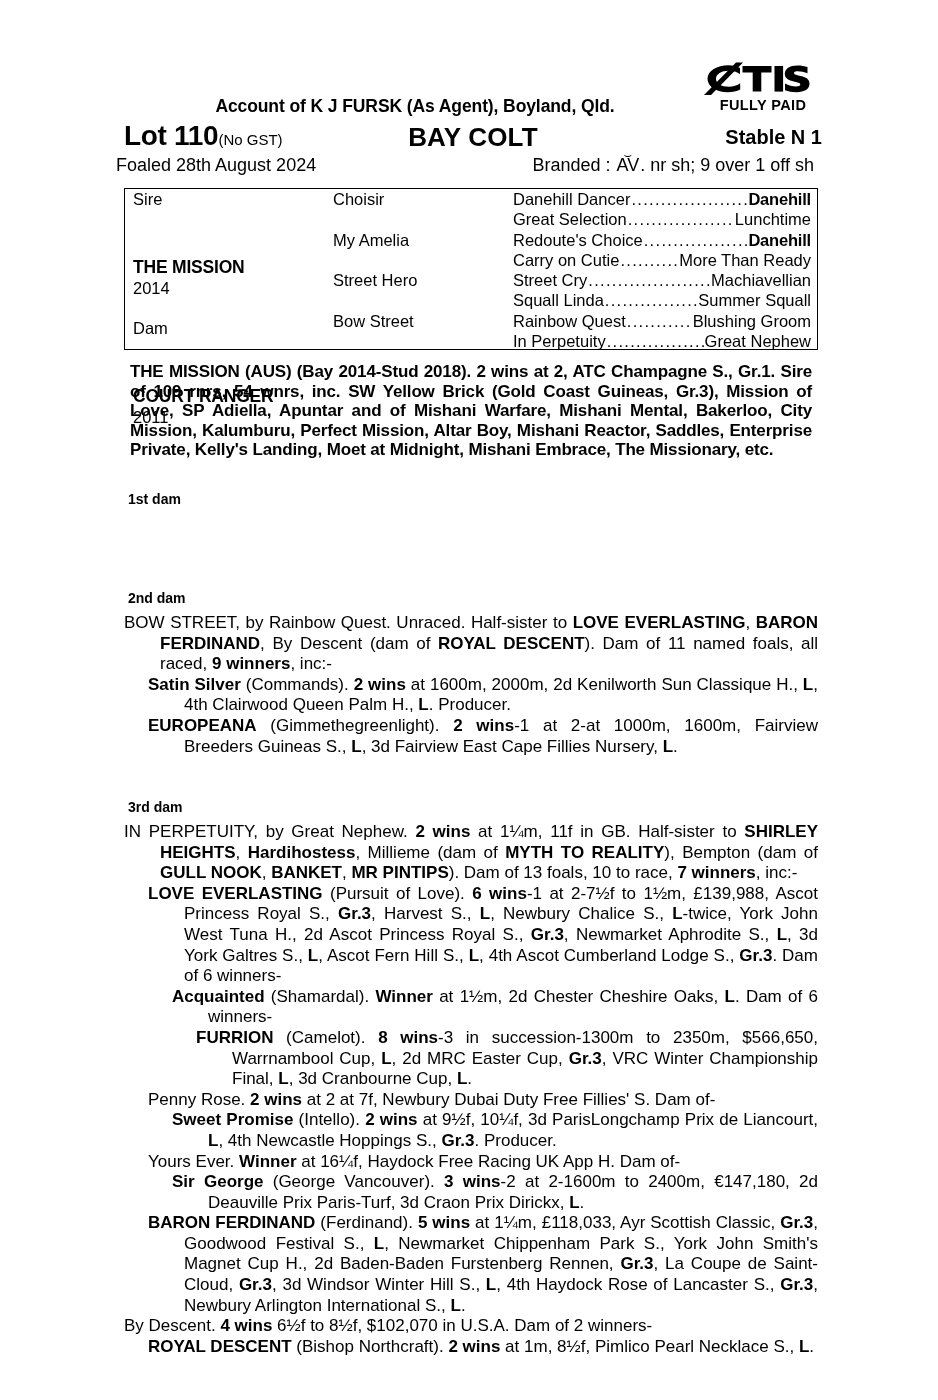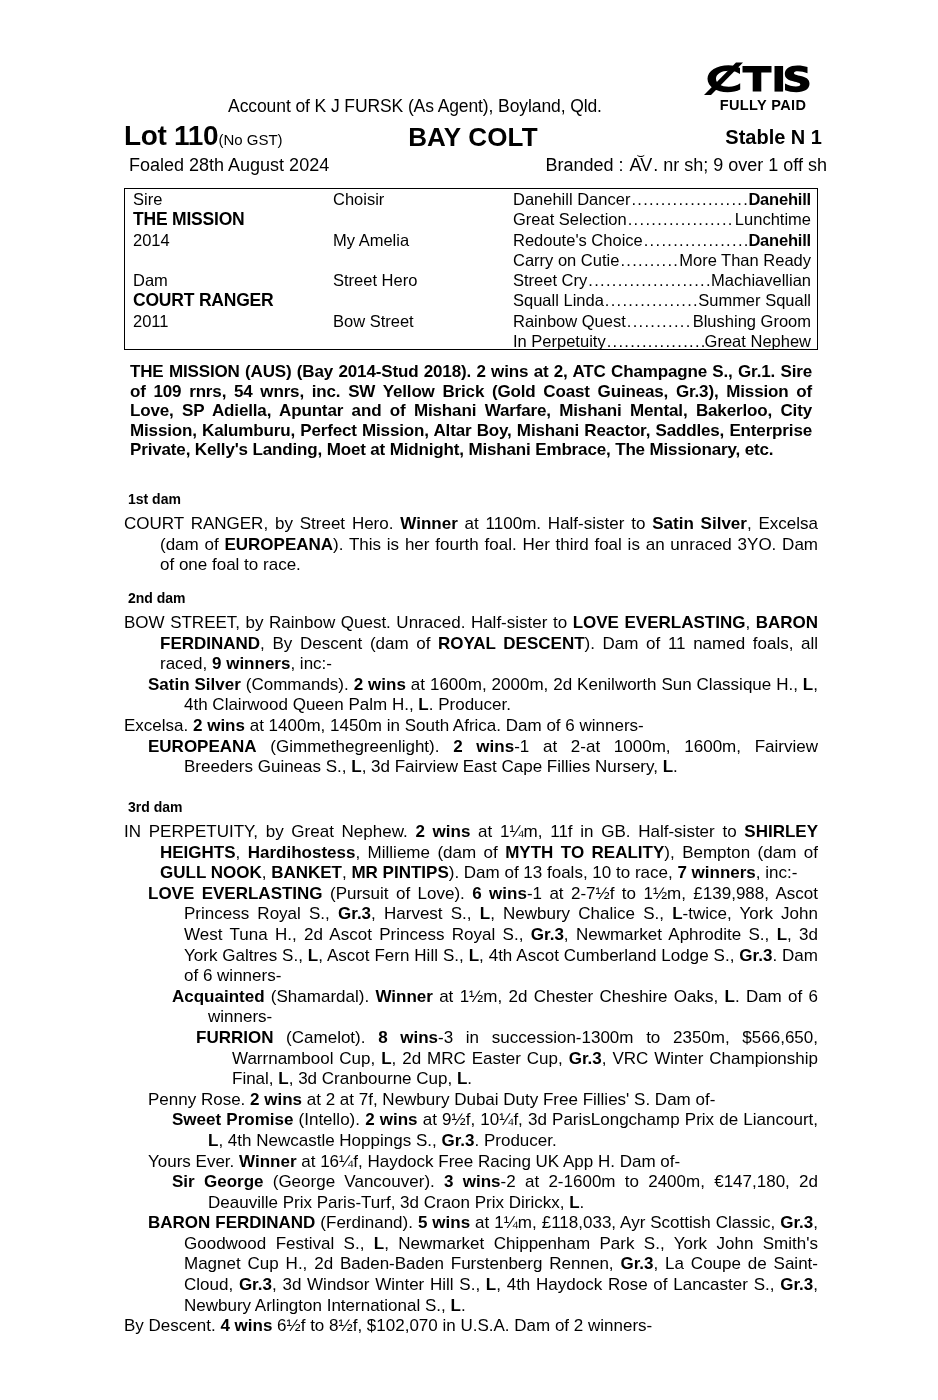--- a/index.html
+++ b/index.html
@@ -42,21 +42,21 @@
     letter-spacing: 0.4px;
     margin-top: 1px;
   }
 
   .acct-line {
     position: absolute;
     left: 0; top: 96px;
     width: 830px;
     text-align: center;
     font-size: 17.5px;
-    font-weight: normal;
+    font-weight: bold;
     letter-spacing: -0.1px;
   }
 
   .title-row {
     position: absolute;
     left: 124px; top: 120px;
     width: 698px;
     height: 36px;
     text-decoration: underline;
   }
@@ -83,21 +83,21 @@
   }
   .stable {
     position: absolute;
     right: 0; top: 6px;
     font-size: 20px;
     font-weight: bold;
   }
 
   .subtitle-row {
     position: absolute;
-    left: 129px; top: 155px;
+    left: 116px; top: 155px;
     width: 698px;
     height: 26px;
     font-size: 18px;
   }
   .foaled { position: absolute; left: 0; top: 0; }
   .branded {
     position: absolute;
     right: 0; top: 0;
     white-space: nowrap;
   }
@@ -131,21 +131,21 @@
     position: relative;
     width: 100%;
     height: 100%;
   }
   .ped-col-a { position: absolute; left: 8px; top: 0; width: 200px; }
   .ped-col-b { position: absolute; left: 208px; top: 0; width: 180px; }
   .ped-col-c { position: absolute; left: 388px; top: 0; right: 6px; }
 
   .ped-line { height: 20.3px; line-height: 20.3px; white-space: nowrap; }
   .ped-line.sp { visibility: hidden; }
-  .ped-bold { font-weight: bold; font-size: 17.5px; letter-spacing: -0.2px; }
+  .ped-bold { font-weight: bold; font-size: 17.5px; letter-spacing: -0.2px; margin-top: 48px; }
 
   .leader-row {
     display: flex;
     align-items: baseline;
     height: 20.3px;
     line-height: 20.3px;
     overflow: hidden;
   }
   .leader-row .lname { white-space: nowrap; flex: 0 0 auto; }
   .leader-row .dots {
@@ -302,42 +302,41 @@
           </div>
         </div>
 
     </div>
   </div>
 
   <div class="sire-summary">THE MISSION (AUS) (Bay 2014-Stud 2018). 2 wins at 2, ATC Champagne S., Gr.1. Sire of 109 rnrs, 54 wnrs, inc. SW Yellow Brick (Gold Coast Guineas, Gr.3), Mission of Love, SP Adiella, Apuntar and of Mishani Warfare, Mishani Mental, Bakerloo, City Mission, Kalumburu, Perfect Mission, Altar Boy, Mishani Reactor, Saddles, Enterprise Private, Kelly's Landing, Moet at Midnight, Mishani Embrace, The Missionary, etc.</div>
 
   <div class="sec" id="sec-1st">
     <div class="dam-head">1st dam</div>
-    <div class="p h1" id="first-dam-body">COURT RANGER, by Street Hero. <b>Winner</b> at 1100m. Half-sister to <b>Satin Silver</b>, Excelsa (dam of <b>EUROPEANA</b>). This is her fourth foal. Her third foal is an unraced 3YO. Dam of one foal to race.</div>
   </div>
 
   <div class="sec" id="sec-2nd">
     <div class="dam-head">2nd dam</div>
     <div class="p h1" id="second-dam-body">BOW STREET, by Rainbow Quest. Unraced. Half-sister to <b>LOVE EVERLASTING</b>, <b>BARON FERDINAND</b>, By Descent (dam of <b>ROYAL DESCENT</b>). Dam of 11 named foals, all raced, <b>9 winners</b>, inc:-</div>
     <div id="second-dam-entries">
         <div class="p i1 hang" style="padding-left: 60px; text-indent: -36px;"><b>Satin Silver</b> (Commands). <b>2 wins</b> at 1600m, 2000m, 2d Kenilworth Sun Classique H., <b>L</b>, 4th Clairwood Queen Palm H., <b>L</b>. Producer.</div>
-        <div class="p  hang" style="padding-left: 36px; text-indent: -36px;">Excelsa. <b>2 wins</b> at 1400m, 1450m in South Africa. Dam of 6 winners-</div>
         <div class="p i1 hang" style="padding-left: 60px; text-indent: -36px;"><b>EUROPEANA</b> (Gimmethegreenlight). <b>2 wins</b>-1 at 2-at 1000m, 1600m, Fairview Breeders Guineas S., <b>L</b>, 3d Fairview East Cape Fillies Nursery, <b>L</b>.</div>
       </div>
   </div>
 
   <div class="sec" id="sec-3rd">
     <div class="dam-head">3rd dam</div>
     <div class="p h1" id="third-dam-body">IN PERPETUITY, by Great Nephew. <b>2 wins</b> at 1¼m, 11f in GB. Half-sister to <b>SHIRLEY HEIGHTS</b>, <b>Hardihostess</b>, Millieme (dam of <b>MYTH TO REALITY</b>), Bempton (dam of <b>GULL NOOK</b>, <b>BANKET</b>, <b>MR PINTIPS</b>). Dam of 13 foals, 10 to race, <b>7 winners</b>, inc:-</div>
     <div id="third-dam-entries">
         <div class="p i1 hang" style="padding-left: 60px; text-indent: -36px;"><b>LOVE EVERLASTING</b> (Pursuit of Love). <b>6 wins</b>-1 at 2-7½f to 1½m, £139,988, Ascot Princess Royal S., <b>Gr.3</b>, Harvest S., <b>L</b>, Newbury Chalice S., <b>L</b>-twice, York John West Tuna H., 2d Ascot Princess Royal S., <b>Gr.3</b>, Newmarket Aphrodite S., <b>L</b>, 3d York Galtres S., <b>L</b>, Ascot Fern Hill S., <b>L</b>, 4th Ascot Cumberland Lodge S., <b>Gr.3</b>. Dam of 6 winners-</div>
         <div class="p i2 hang" style="padding-left: 84px; text-indent: -36px;"><b>Acquainted</b> (Shamardal). <b>Winner</b> at 1½m, 2d Chester Cheshire Oaks, <b>L</b>. Dam of 6 winners-</div>
         <div class="p i3 hang" style="padding-left: 108px; text-indent: -36px;"><b>FURRION</b> (Camelot). <b>8 wins</b>-3 in succession-1300m to 2350m, $566,650, Warrnambool Cup, <b>L</b>, 2d MRC Easter Cup, <b>Gr.3</b>, VRC Winter Championship Final, <b>L</b>, 3d Cranbourne Cup, <b>L</b>.</div>
         <div class="p i1 hang" style="padding-left: 60px; text-indent: -36px;">Penny Rose. <b>2 wins</b> at 2 at 7f, Newbury Dubai Duty Free Fillies' S. Dam of-</div>
         <div class="p i2 hang" style="padding-left: 84px; text-indent: -36px;"><b>Sweet Promise</b> (Intello). <b>2 wins</b> at 9½f, 10¼f, 3d ParisLongchamp Prix de Liancourt, <b>L</b>, 4th Newcastle Hoppings S., <b>Gr.3</b>. Producer.</div>
         <div class="p i1 hang" style="padding-left: 60px; text-indent: -36px;">Yours Ever. <b>Winner</b> at 16¼f, Haydock Free Racing UK App H. Dam of-</div>
         <div class="p i2 hang" style="padding-left: 84px; text-indent: -36px;"><b>Sir George</b> (George Vancouver). <b>3 wins</b>-2 at 2-1600m to 2400m, €147,180, 2d Deauville Prix Paris-Turf, 3d Craon Prix Dirickx, <b>L</b>.</div>
         <div class="p i1 hang" style="padding-left: 60px; text-indent: -36px;"><b>BARON FERDINAND</b> (Ferdinand). <b>5 wins</b> at 1¼m, £118,033, Ayr Scottish Classic, <b>Gr.3</b>, Goodwood Festival S., <b>L</b>, Newmarket Chippenham Park S., York John Smith's Magnet Cup H., 2d Baden-Baden Furstenberg Rennen, <b>Gr.3</b>, La Coupe de Saint-Cloud, <b>Gr.3</b>, 3d Windsor Winter Hill S., <b>L</b>, 4th Haydock Rose of Lancaster S., <b>Gr.3</b>, Newbury Arlington International S., <b>L</b>.</div>
         <div class="p  hang" style="padding-left: 36px; text-indent: -36px;">By Descent. <b>4 wins</b> 6½f to 8½f, $102,070 in U.S.A. Dam of 2 winners-</div>
+        <div class="p i1 hang" style="padding-left: 60px; text-indent: -36px;"><b>ROYAL DESCENT</b> (Bishop Northcraft). <b>2 wins</b> at 1m, 8½f, Pimlico Pearl Necklace S., <b>L</b>.</div>
       </div>
   </div>
 
 </div>
 
 </body></html>

